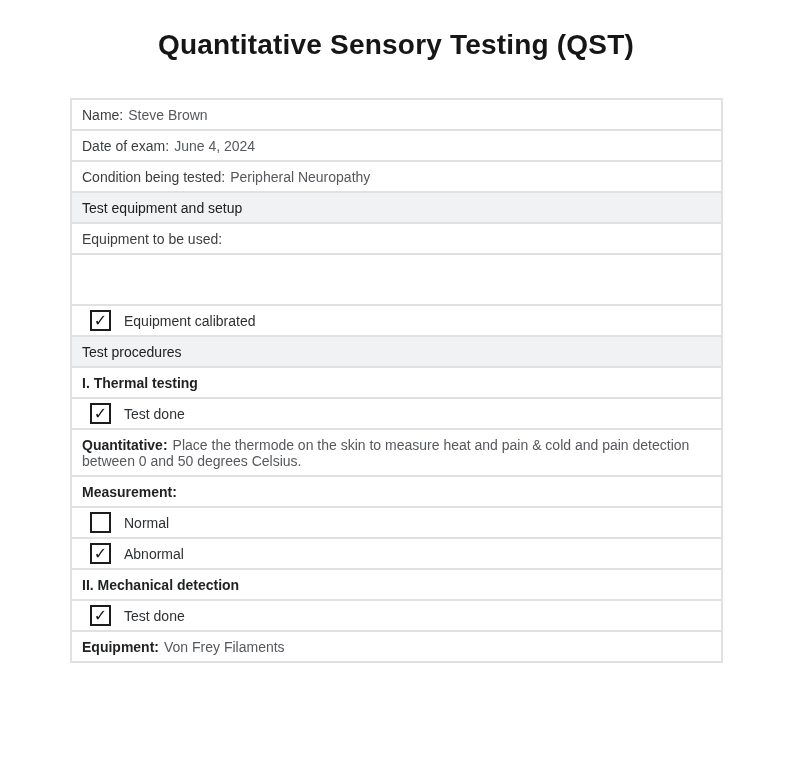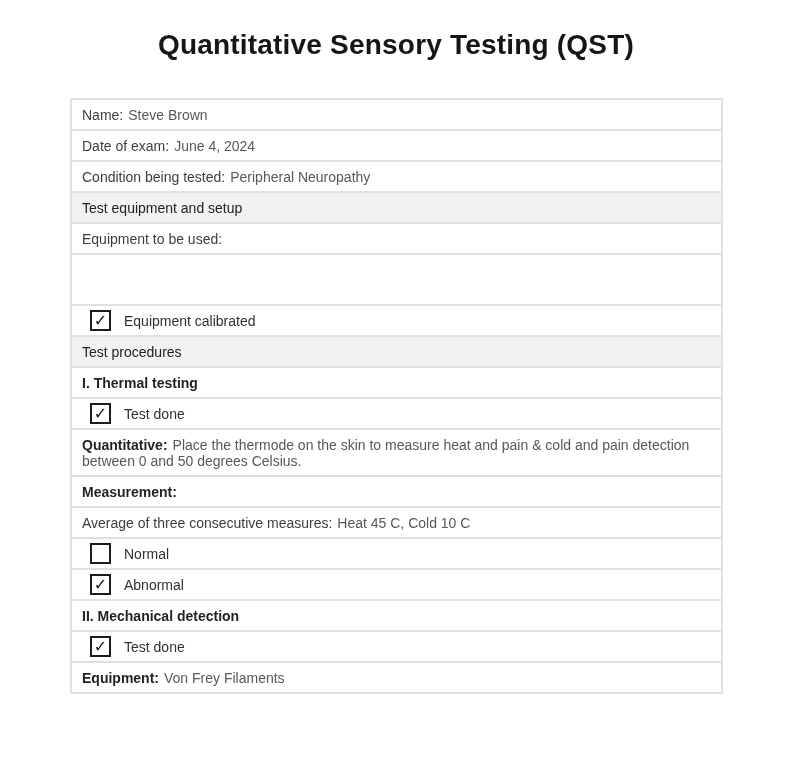--- a/index.html
+++ b/index.html
@@ -97,21 +97,20 @@
       <span class="cb-label">Equipment calibrated</span>
     </div>
     <div class="row section"><span class="lab">Test procedures</span></div>
     <div class="row subheading"><span class="lab">I. Thermal testing</span></div>
     <div class="row checkbox-row">
       <span class="cb checked">✓</span>
       <span class="cb-label">Test done</span>
     </div>
     <div class="row field_bold"><span class="lab">Quantitative:</span><span class="val">Place the thermode on the skin to measure heat and pain &amp; cold and pain detection between 0 and 50 degrees Celsius.</span></div>
     <div class="row subheading"><span class="lab">Measurement:</span></div>
-    <div class="row field"><span class="lab">Average of three consecutive measures:</span><span class="val">Heat 45 C, Cold 10 C</span></div>
     <div class="row checkbox-row">
       <span class="cb"></span>
       <span class="cb-label">Normal</span>
     </div>
     <div class="row checkbox-row">
       <span class="cb checked">✓</span>
       <span class="cb-label">Abnormal</span>
     </div>
     <div class="row subheading"><span class="lab">II. Mechanical detection</span></div>
     <div class="row checkbox-row">

